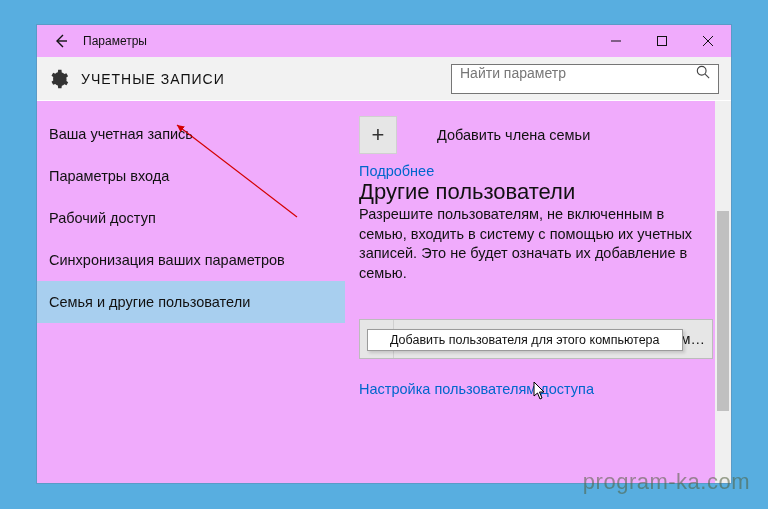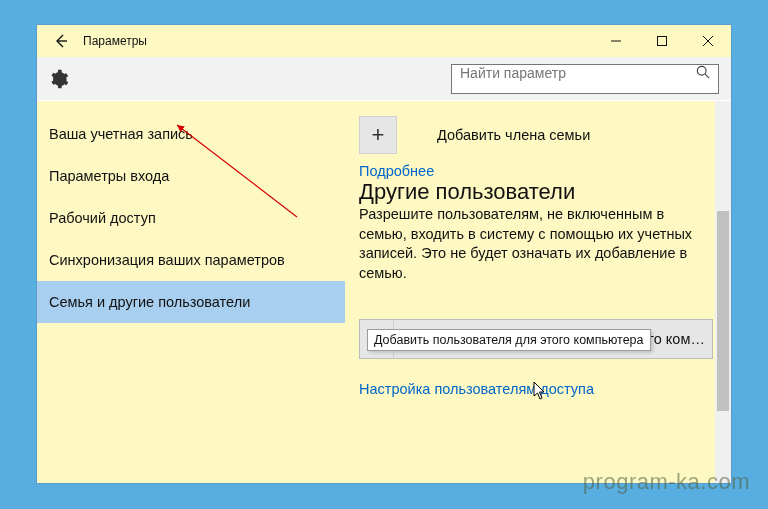--- a/index.html
+++ b/index.html
@@ -1,19 +1,19 @@
 <!DOCTYPE html>
 <html><head>
 <meta charset="utf-8">
 <style>
   * { box-sizing: border-box; margin: 0; padding: 0; font-family: "Segoe UI", Tahoma, sans-serif; }
   body { background: #58aee0; width: 768px; height: 509px; overflow: hidden; position: relative; }
   .window {
     position: absolute; left: 36px; top: 24px; width: 696px; height: 460px;
-    background: #fef9c3; border: 1px solid #5a9bc7; display: flex; flex-direction: column;
+    background: #f0abfc; border: 1px solid #5a9bc7; display: flex; flex-direction: column;
   }
   .titlebar {
     height: 32px; display: flex; align-items: center; padding-left: 4px;
   }
   .tb-back {
     width: 40px; height: 32px; display: flex; align-items: center; justify-content: center;
     font-size: 16px; color: #111; cursor: default;
   }
   .tb-title { font-size: 12px; color: #111; margin-left: 2px; }
   .tb-spacer { flex: 1; }
@@ -56,21 +56,21 @@
   .plusbox {
     width:38px; height:38px; background:#e6e6e6; display:flex; align-items:center; justify-content:center;
     border:1px solid #d0d0d0; color:#333; font-size:22px; font-weight:300;
   }
   .addrow.hover .plusbox { border:none; border-right:1px solid #d0d0d0; }
   .addlabel { font-size:14.5px; color:#111; white-space:nowrap; overflow:hidden; text-overflow:ellipsis;margin-left:28px; }
   .linktext { color:#0066cc; font-size:14.5px; margin-top:8px; display:block; }
   .section-h { font-size:22px; font-weight:400; color:#111; }
   .section-p { font-size:14.5px; color:#111; line-height:1.35; padding-right:10px;}
   .tooltip {
-    position:absolute; background:#fff; border:1px solid #9b9b9b; padding:3px 6px;
+    position:absolute; background:#fff; border:1px solid #9b9b9b; padding:3px 22px;
     font-size:12.5px; color:#111; box-shadow: 2px 2px 3px rgba(0,0,0,0.15);
     white-space:nowrap;
   }
   .scrollbar {
     position:absolute; right:0; top:0; bottom:0; width:16px; background:#f0f0f0;
   }
   .scroll-thumb { position:absolute; left:2px; right:2px; top:110px; height:200px; background:#c0c0c0; }
   .arrow {
     position:absolute; pointer-events:none;
   }
@@ -113,20 +113,21 @@
         </svg>
     </div>
   </div>
 
   <div class="headerrow">
     <div class="gear">
       <svg width="20" height="20" viewBox="0 0 24 24">
           <path fill="#333" d="M12 8a4 4 0 100 8 4 4 0 000-8zm9 4a7.9 7.9 0 00-.2-1.8l2.1-1.6-2-3.5-2.5 1a8 8 0 00-3.1-1.8L15 1h-4l-.4 2.8A8 8 0 007.5 5.6l-2.5-1-2 3.5 2.1 1.6A7.9 7.9 0 004.9 12c0 .6.1 1.2.2 1.8L3 15.4l2 3.5 2.5-1a8 8 0 003.1 1.8L11 23h4l.4-2.8a8 8 0 003.1-1.8l2.5 1 2-3.5-2.1-1.6c.1-.6.2-1.2.2-1.8z"></path>
         </svg>
     </div>
+    <div class="header-title">УЧЕТНЫЕ ЗАПИСИ</div>
     <div class="header-spacer"></div>
     <div class="searchbox">
       <span>Найти параметр</span>
       <div class="sicon">
         <svg width="14" height="14" viewBox="0 0 16 16">
             <circle cx="6.5" cy="6.5" r="5" stroke="#444" stroke-width="1.3" fill="none"></circle>
             <line x1="10.5" y1="10.5" x2="15" y2="15" stroke="#444" stroke-width="1.3"></line>
           </svg>
       </div>
     </div>

